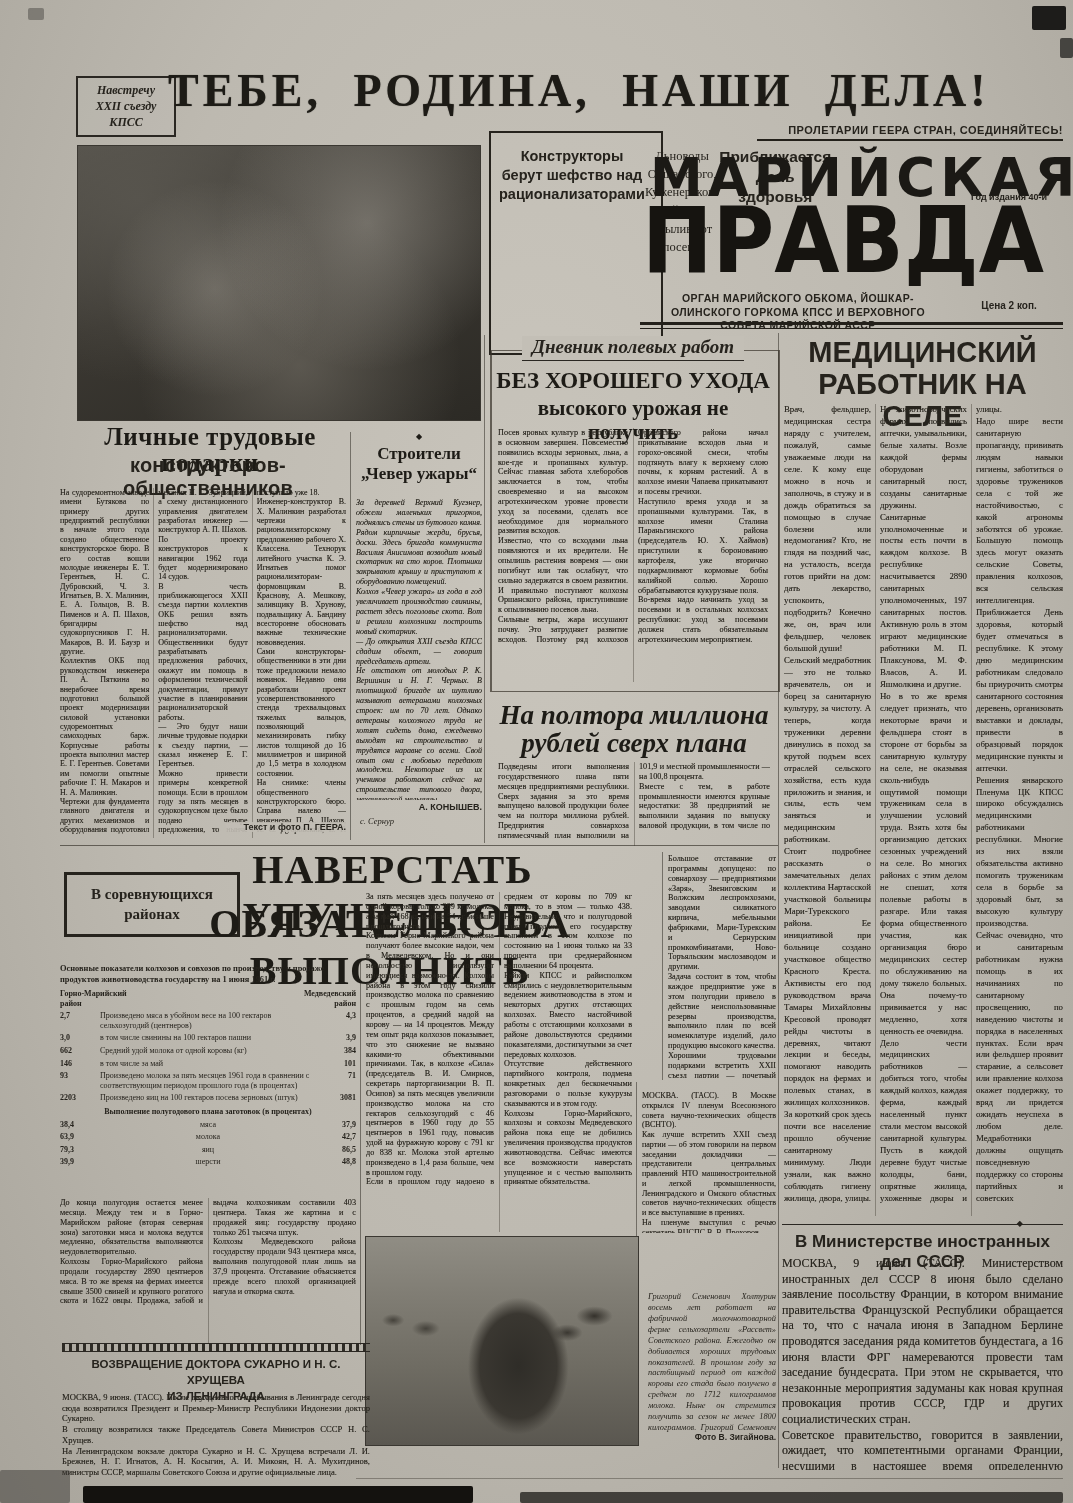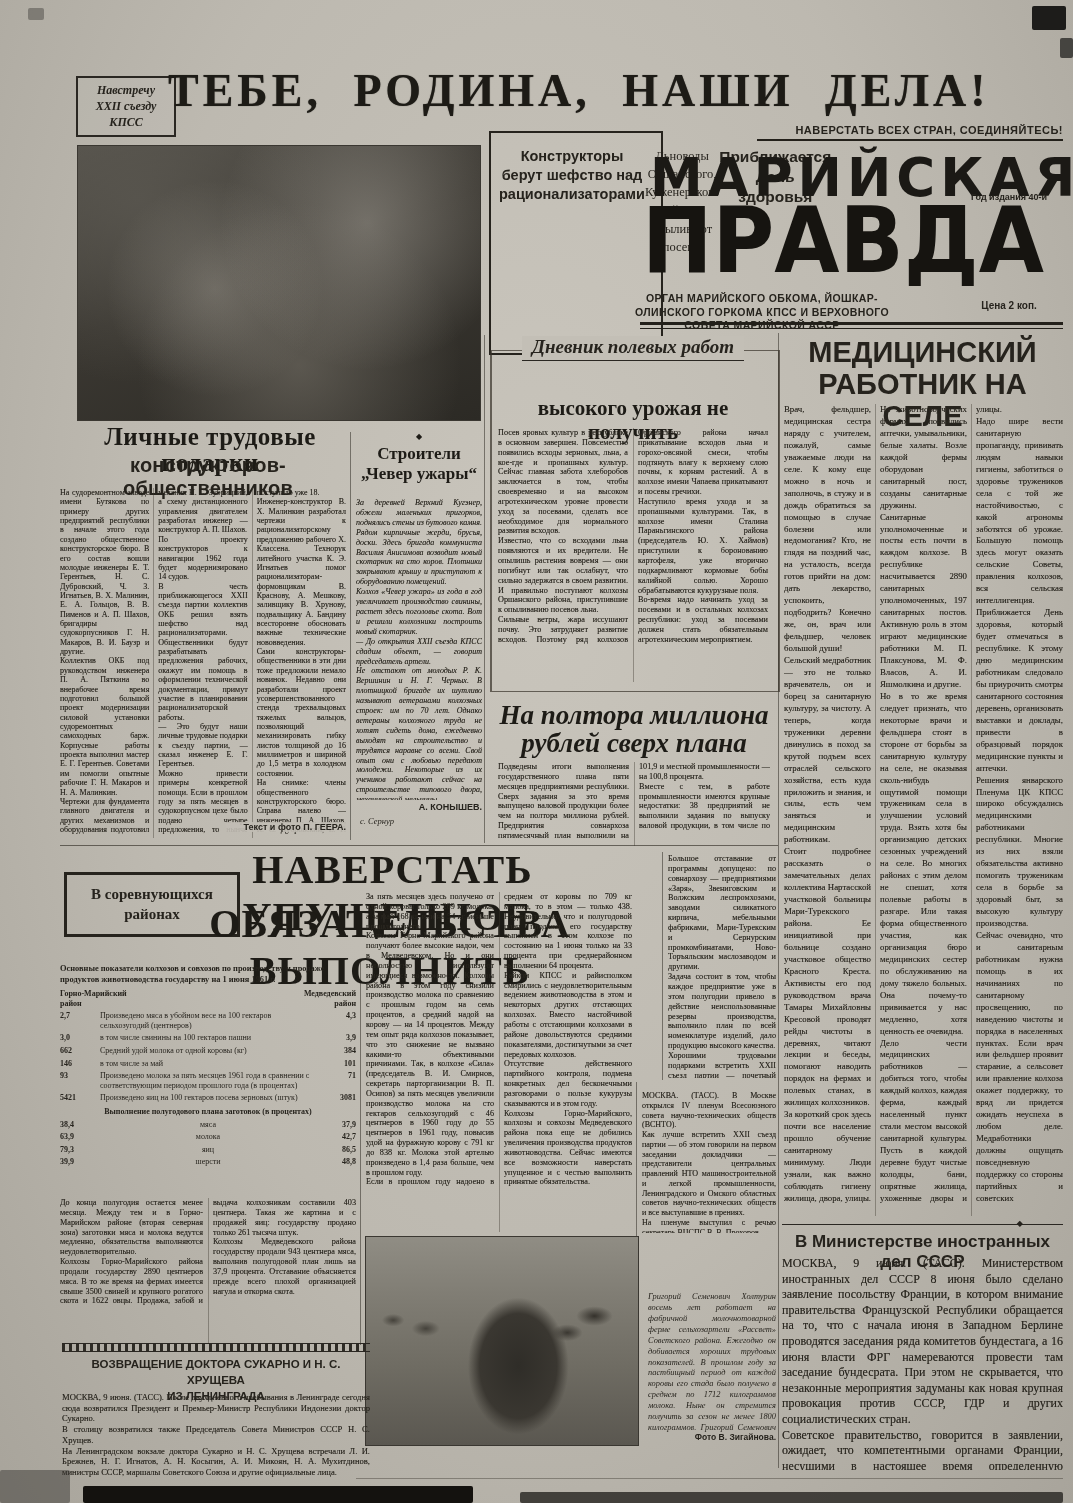--- a/index.html
+++ b/index.html
@@ -110,38 +110,38 @@
 <body>
 
 <div class="page">
 
   <div class="abs kicker" style="left:76px;top:76px;width:92px;">Навстречу
 XXII съезду
 КПСС</div>
 
   <div class="abs slogan" style="left:168px;top:64px;">ТЕБЕ, РОДИНА, НАШИ ДЕЛА!</div>
 
-  <div class="abs motto" style="left:757px;top:124px;width:306px;">НАВЕРСТАТЬ ВСЕХ СТРАН, СОЕДИНЯЙТЕСЬ!</div>
+  <div class="abs motto" style="left:757px;top:124px;width:306px;">ПРОЛЕТАРИИ ГЕЕРА СТРАН, СОЕДИНЯЙТЕСЬ!</div>
 
   <div class="abs photo1" style="left:78px;top:146px;width:402px;height:274px;"></div>
 
   <div class="abs promo" style="left:489px;top:131px;width:154px;height:192px;">
     <div class="p1">Конструкторы берут шефство над рационализаторами</div>
     <div class="p2">Льноводы Оршанского, Куженерского районов опыливают посевы</div>
     <div class="p3">Приближается День здоровья</div>
   </div>
 
   <div class="abs mast1" style="left:650px;top:146px;">МАРИЙСКАЯ</div>
   <div class="abs mast2" style="left:642px;top:198px;">ПРАВДА</div>
 
   <div class="abs ed-year" style="left:955px;top:192px;width:108px;">Год издания 40-й</div>
 
   <div class="abs price" style="left:955px;top:300px;width:108px;">Цена 2 коп.</div>
 
-  <div class="abs organ" style="left:612px;top:292px;width:300px;">ОРГАН МАРИЙСКОГО ОБКОМА, ЙОШКАР-ОЛИНСКОГО ГОРКОМА КПСС И ВЕРХОВНОГО СОВЕТА МАРИЙСКОЙ АССР</div>
+  <div class="abs organ" style="left:648px;top:292px;width:300px;">ОРГАН МАРИЙСКОГО ОБКОМА, ЙОШКАР-ОЛИНСКОГО ГОРКОМА КПСС И ВЕРХОВНОГО СОВЕТА МАРИЙСКОЙ АССР</div>
   <div class="abs dbl-rule" style="left:640px;top:322px;width:423px;"></div>
 
   <div class="abs vr" style="left:350px;top:432px;height:408px;"></div>
   <div class="abs vr" style="left:484px;top:335px;height:508px;"></div>
   <div class="abs vr" style="left:778px;top:333px;height:1135px;"></div>
   <div class="abs vr" style="left:360px;top:962px;height:383px;"></div>
   <div class="abs vr" style="left:662px;top:852px;height:228px;"></div>
   <div class="abs vr" style="left:636px;top:1082px;height:203px;"></div>
   <div class="abs hr" style="left:60px;top:845px;width:718px;"></div>
   <div class="abs hr" style="left:356px;top:1478px;width:707px;opacity:.6;"></div>
@@ -166,20 +166,21 @@
 Колхоз «Чевер ужара» из года в год увеличивает производство свинины, растет здесь поголовье скота. Вот и решили колхозники построить новый скотарник.
 — До открытия XXII съезда КПСС сдадим объект, — говорит председатель артели.
 Не отстают от молодых Р. К. Вершинин и Н. Г. Черных. В плотницкой бригаде их шутливо называют ветеранами колхозных строек: им по 70 лет. Однако ветераны колхозного труда не хотят сидеть дома, ежедневно выходят на строительство и трудятся наравне со всеми. Свой опыт они с любовью передают молодежи. Некоторые из их учеников работают сейчас на строительстве типового двора, механической мельницы.</div>
   <div class="abs sig" style="left:366px;top:802px;width:116px;">А. КОНЫШЕВ.</div>
   <div class="abs place" style="left:360px;top:816px;width:100px;">с. Сернур</div>
 
   <div class="abs dnevnik-frame" style="left:490px;top:350px;width:286px;height:340px;"></div>
   <div class="abs" style="left:490px;top:336px;width:286px;text-align:center;">
     <span class="dnevnik-title" style="background:#c3bfb6;">Дневник полевых работ</span>
   </div>
+  <div class="abs h-serif dnev-h" style="left:494px;top:368px;width:278px;">БЕЗ ХОРОШЕГО УХОДА</div>
   <div class="abs h-serif dnev-h" style="left:494px;top:396px;width:278px;font-size:21px;">высокого урожая не получить</div>
   <div class="abs body-txt cols2" style="left:498px;top:428px;width:270px;height:254px;overflow:hidden;">Посев яровых культур в республике в основном завершен. Повсеместно появились всходы зерновых, льна, а кое-где и пропашных культур. Сейчас главная забота хлеборобов заключается в том, чтобы своевременно и на высоком агротехническом уровне провести уход за посевами, сделать все необходимое для нормального развития всходов.
 Известно, что со всходами льна появляются и их вредители. Не опылишь растения вовремя — они погибнут или так ослабнут, что сильно задержатся в своем развитии. И правильно поступают колхозы Оршанского района, приступившие к опыливанию посевов льна.
 Сильные ветры, жара иссушают почву. Это затрудняет развитие всходов. Поэтому ряд колхозов Оршанского района начал прикатывание всходов льна и горохо-овсяной смеси, чтобы подтянуть влагу к верхнему слою почвы, к корням растений. А в колхозе имени Чапаева прикатывают и посевы гречихи.
 Наступило время ухода и за пропашными культурами. Так, в колхозе имени Сталина Параньгинского района (председатель Ю. Х. Хаймов) приступили к боронованию картофеля, уже вторично подкармливают кормовые бобы калийной солью. Хорошо обрабатываются кукурузные поля.
 Во-время надо начинать уход за посевами и в остальных колхозах республики: уход за посевами должен стать обязательным агротехническим мероприятием.</div>
 
   <div class="abs h-serif poltora-h" style="left:496px;top:700px;width:276px;">На полтора миллиона</div>
   <div class="abs h-serif poltora-h" style="left:496px;top:728px;width:276px;">рублей сверх плана</div>
   <div class="abs body-txt cols2" style="left:498px;top:762px;width:272px;height:84px;overflow:hidden;">Подведены итоги выполнения государственного плана пяти месяцев предприятиями республики. Сверх задания за это время выпущено валовой продукции более чем на полтора миллиона рублей. Предприятия совнархоза пятимесячный план выполнили на 101,9 и местной промышленности — на 100,8 процента.
@@ -235,21 +236,21 @@
       <span class="n">146</span>
       <span class="lbl">в том числе за май</span>
       <span class="n r">101</span>
     </div>
     <div class="trow">
       <span class="n">93</span>
       <span class="lbl">Произведено молока за пять месяцев 1961 года в сравнении с соответствующим периодом прошлого года (в процентах)</span>
       <span class="n r">71</span>
     </div>
     <div class="trow">
-      <span class="n">5421</span>
+      <span class="n">2203</span>
       <span class="lbl">Произведено яиц на 100 гектаров посева зерновых (штук)</span>
       <span class="n r">3081</span>
     </div>
     <div class="subhdr">Выполнение полугодового плана заготовок (в процентах)</div>
     <div class="trow center">
       <span class="n">38,4</span>
       <span class="lbl">мяса</span>
       <span class="n r">37,9</span>
     </div>
     <div class="trow center">

